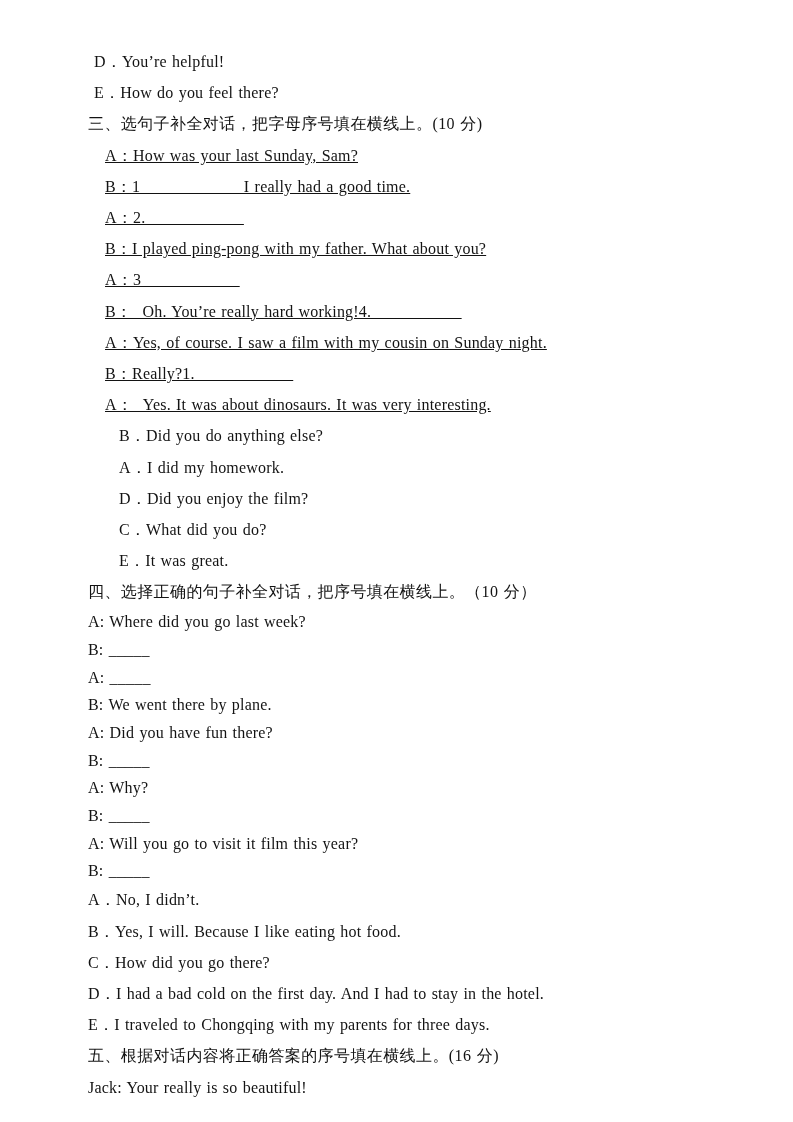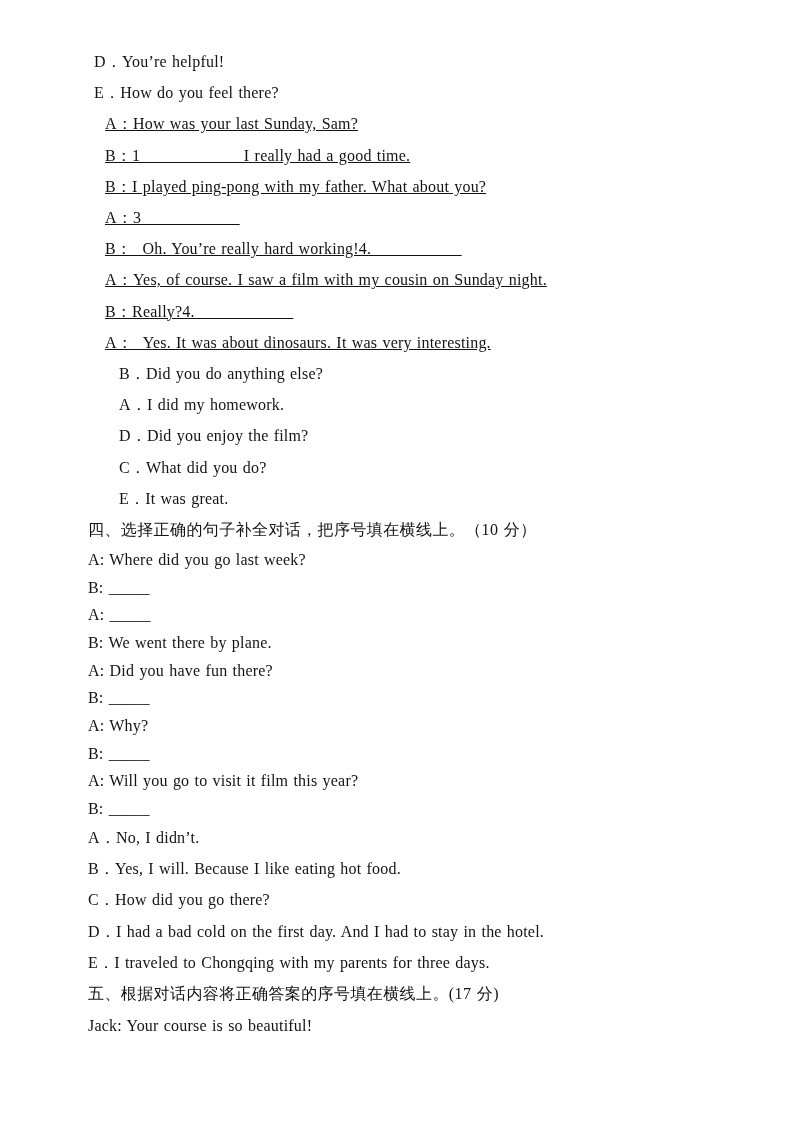--- a/index.html
+++ b/index.html
@@ -38,27 +38,29 @@
   .ind3 { padding-left: 31px; }
   .heading { letter-spacing: 0.4px; }
 </style>
 </head>
 <body>
 
 <div class="page">
   <div id="lines">
       <div class="line ind1">D．You’re helpful!</div>
       <div class="line ind1">E．How do you feel there?</div>
+      <div class="line heading">三、选句子补全对话，把字母序号填在横线上。(10 分)</div>
       <div class="line ind2">A：How was your last Sunday, Sam?</div>
       <div class="line ind2">B：1____________ I really had a good time.</div>
+      <div class="line ind2">A：2.____________</div>
       <div class="line ind2">B：I played ping-pong with my father. What about you?</div>
       <div class="line ind2">A：3____________</div>
       <div class="line ind2">B：  Oh. You’re really hard working!4.___________</div>
       <div class="line ind2">A：Yes, of course. I saw a film with my cousin on Sunday night.</div>
-      <div class="line ind2">B：Really?4.____________</div>
+      <div class="line ind2">B：Really?1.____________</div>
       <div class="line ind2">A：  Yes. It was about dinosaurs. It was very interesting.</div>
       <div class="line ind3">B．Did you do anything else?</div>
       <div class="line ind3">A．I did my homework.</div>
       <div class="line ind3">D．Did you enjoy the film?</div>
       <div class="line ind3">C．What did you do?</div>
       <div class="line ind3">E．It was great.</div>
       <div class="line heading">四、选择正确的句子补全对话，把序号填在横线上。（10 分）</div>
       <div class="line tight">A: Where did you go last week?</div>
       <div class="line tight">B: _____</div>
       <div class="line tight">A: _____</div>
@@ -67,16 +69,16 @@
       <div class="line tight">B: _____</div>
       <div class="line tight">A: Why?</div>
       <div class="line tight">B: _____</div>
       <div class="line tight">A: Will you go to visit it film this year?</div>
       <div class="line tight">B: _____</div>
       <div class="line">A．No, I didn’t.</div>
       <div class="line">B．Yes, I will. Because I like eating hot food.</div>
       <div class="line">C．How did you go there?</div>
       <div class="line">D．I had a bad cold on the first day. And I had to stay in the hotel.</div>
       <div class="line">E．I traveled to Chongqing with my parents for three days.</div>
-      <div class="line heading">五、根据对话内容将正确答案的序号填在横线上。(17 分)</div>
-      <div class="line">Jack: Your course is so beautiful!</div>
+      <div class="line heading">五、根据对话内容将正确答案的序号填在横线上。(16 分)</div>
+      <div class="line">Jack: Your really is so beautiful!</div>
     </div>
 </div>
 
 </body></html>

